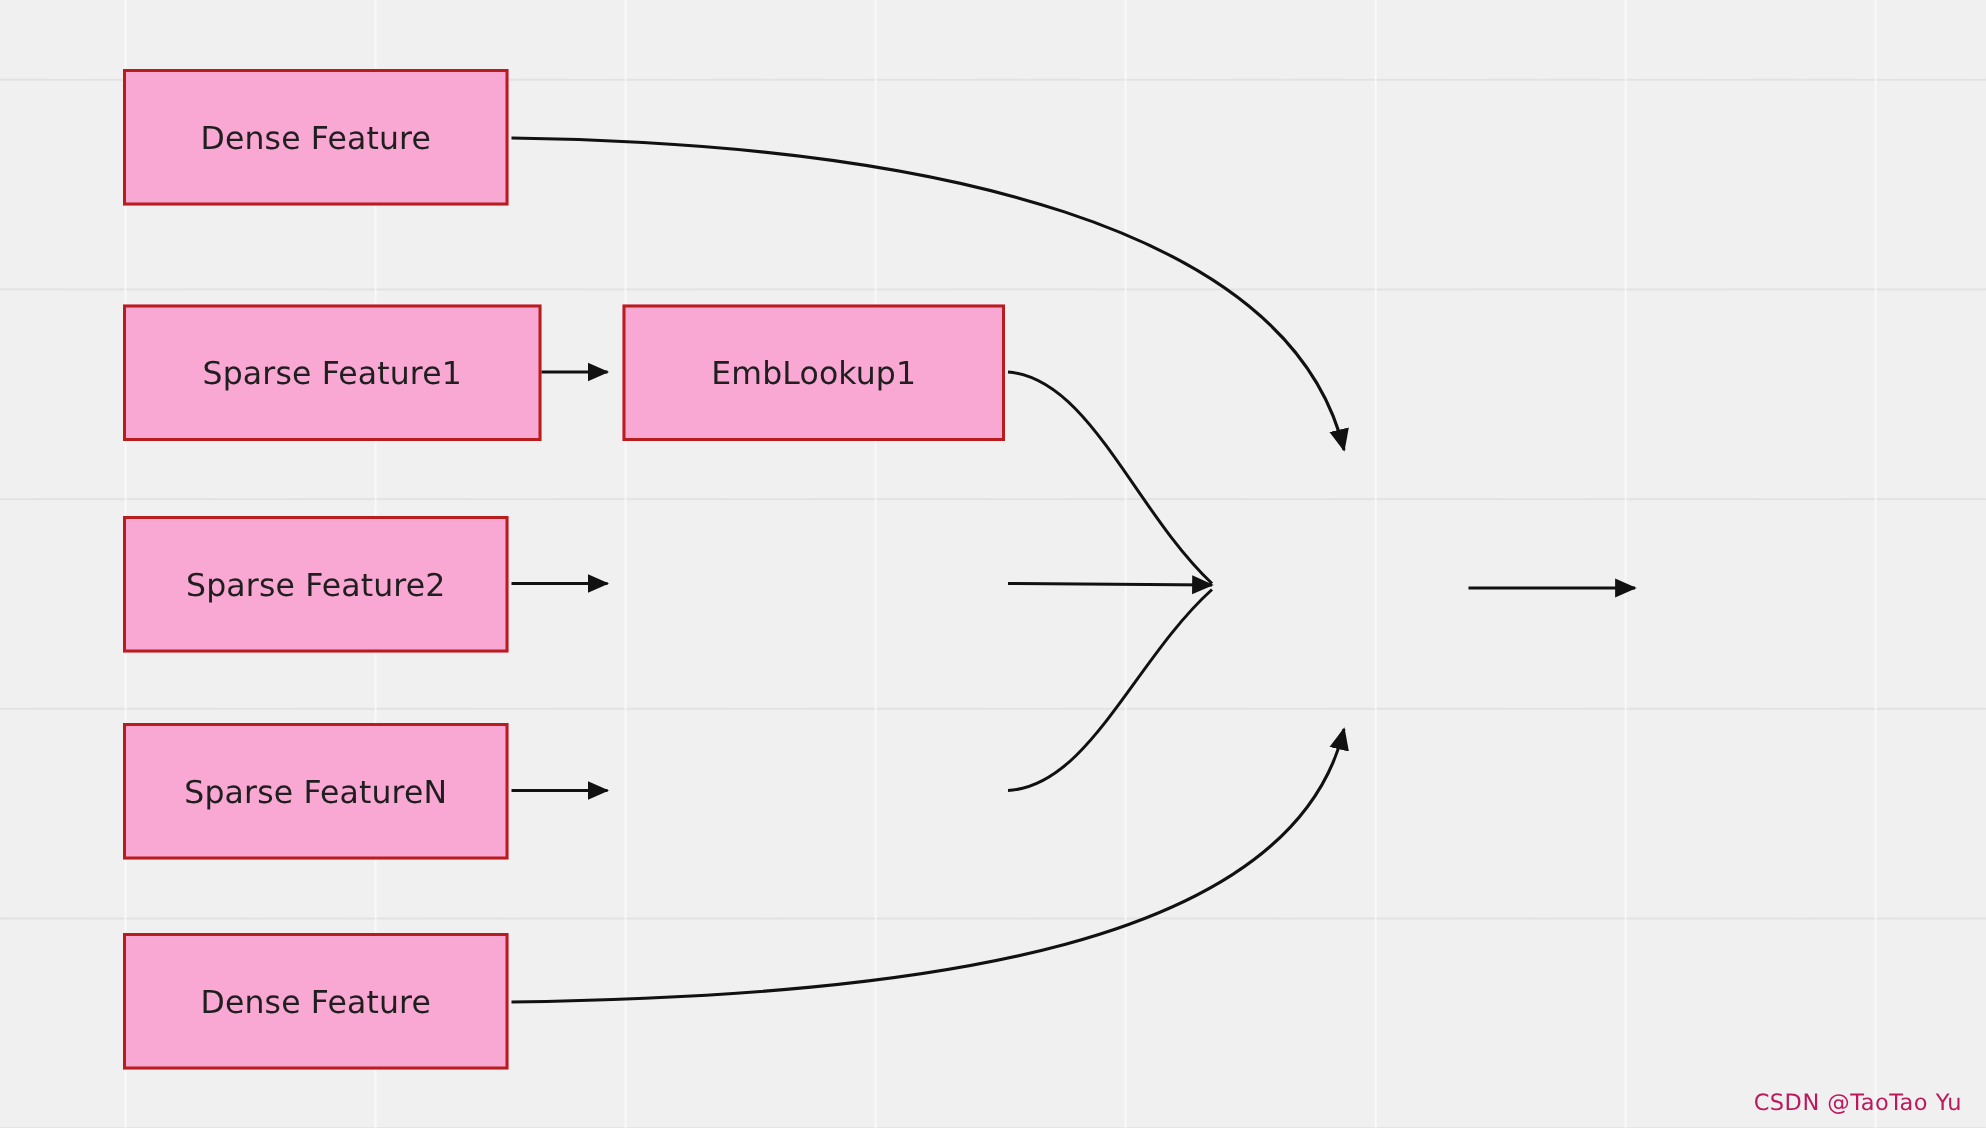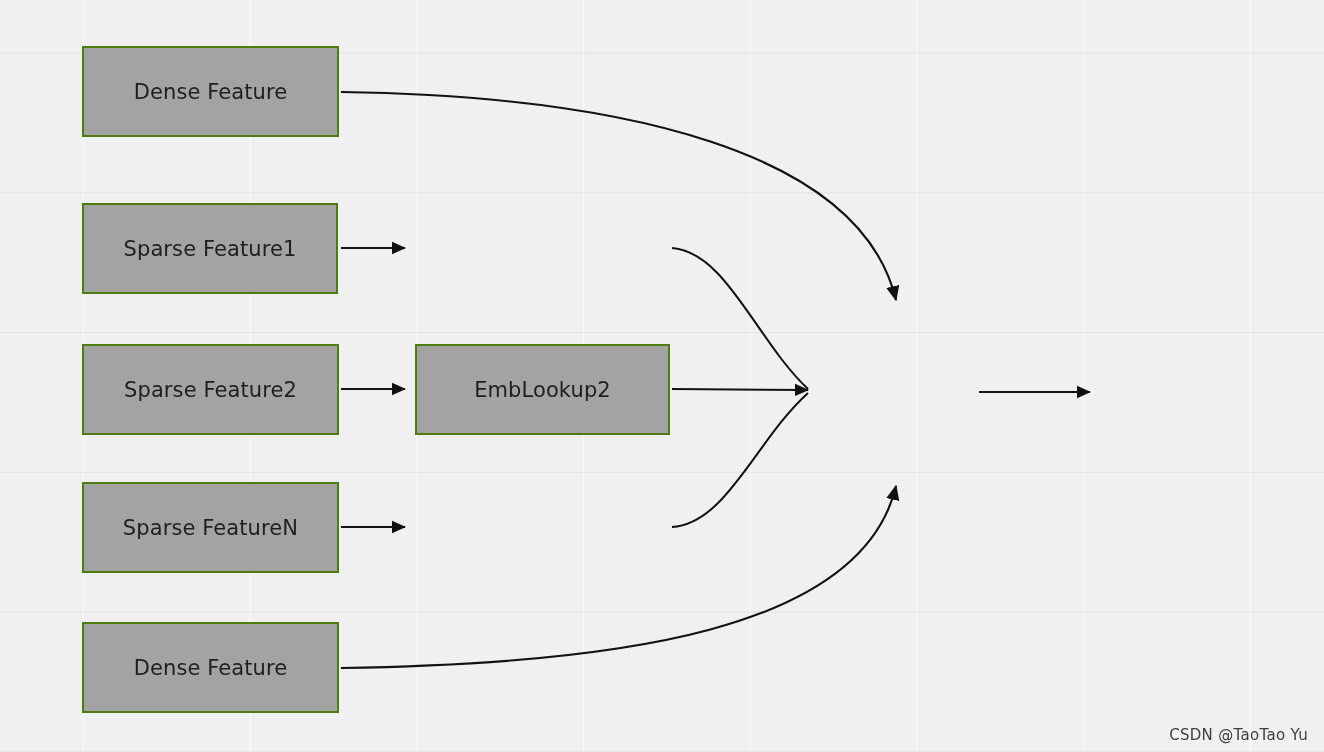--- a/index.html
+++ b/index.html
@@ -45,34 +45,34 @@
     box-sizing: border-box;
     display: flex;
     align-items: center;
     justify-content: center;
     font-size: 21px;
     font-weight: 400;
     color: #1f1f1f;
     letter-spacing: 0.1px;
   }
   .node.box {
-    background: #a3a3a3;
-    border: 2px solid #4d7c0f;
+    background: #f9a8d4;
+    border: 2px solid #b91c1c;
   }
   .node.circle {
     background: transparent;
     border: 1.6px solid #1a1a1a;
     border-radius: 50%;
   }
   .watermark {
     position: absolute;
     right: 16px;
     bottom: 8px;
     font-size: 15px;
-    color: #404040;
+    color: #be185d;
     font-family: "DejaVu Sans", sans-serif;
     letter-spacing: 0.3px;
     user-select: none;
   }
 </style>
 </head>
 <body>
 
 <div id="canvas">
 
@@ -101,39 +101,39 @@
 
     <path d="M 341 668 C 620 664, 862 630, 896 486" fill="none" stroke="#111111" stroke-width="2.1" marker-end="url(#arrow)"></path>
 
     <path d="M 979 392 L 1090 392" fill="none" stroke="#111111" stroke-width="2" marker-end="url(#arrow)"></path>
   </svg>
 
   <div class="node box" style="left:82px;  top:46px;  width:257px; height:91px;">
     <span>Dense Feature</span>
   </div>
 
-  <div class="node box" style="left:82px;  top:203px; width:256px; height:91px;">
+  <div class="node box" style="left:82px;  top:203px; width:279px; height:91px;">
     <span>Sparse Feature1</span>
   </div>
 
   <div class="node box" style="left:82px;  top:344px; width:257px; height:91px;">
     <span>Sparse Feature2</span>
   </div>
 
   <div class="node box" style="left:82px;  top:482px; width:257px; height:91px;">
     <span>Sparse FeatureN</span>
   </div>
 
   <div class="node box" style="left:82px;  top:622px; width:257px; height:91px;">
     <span>Dense Feature</span>
   </div>
 
+  <div class="node box" style="left:415px; top:203px; width:255px; height:91px;">
+    <span>EmbLookup1</span>
+  </div>
 
-  <div class="node box" style="left:415px; top:344px; width:255px; height:91px;">
-    <span>EmbLookup2</span>
-  </div>
 
 
 
 
   <div class="watermark">CSDN @TaoTao Yu</div>
 
 </div>
 
 </body></html>

